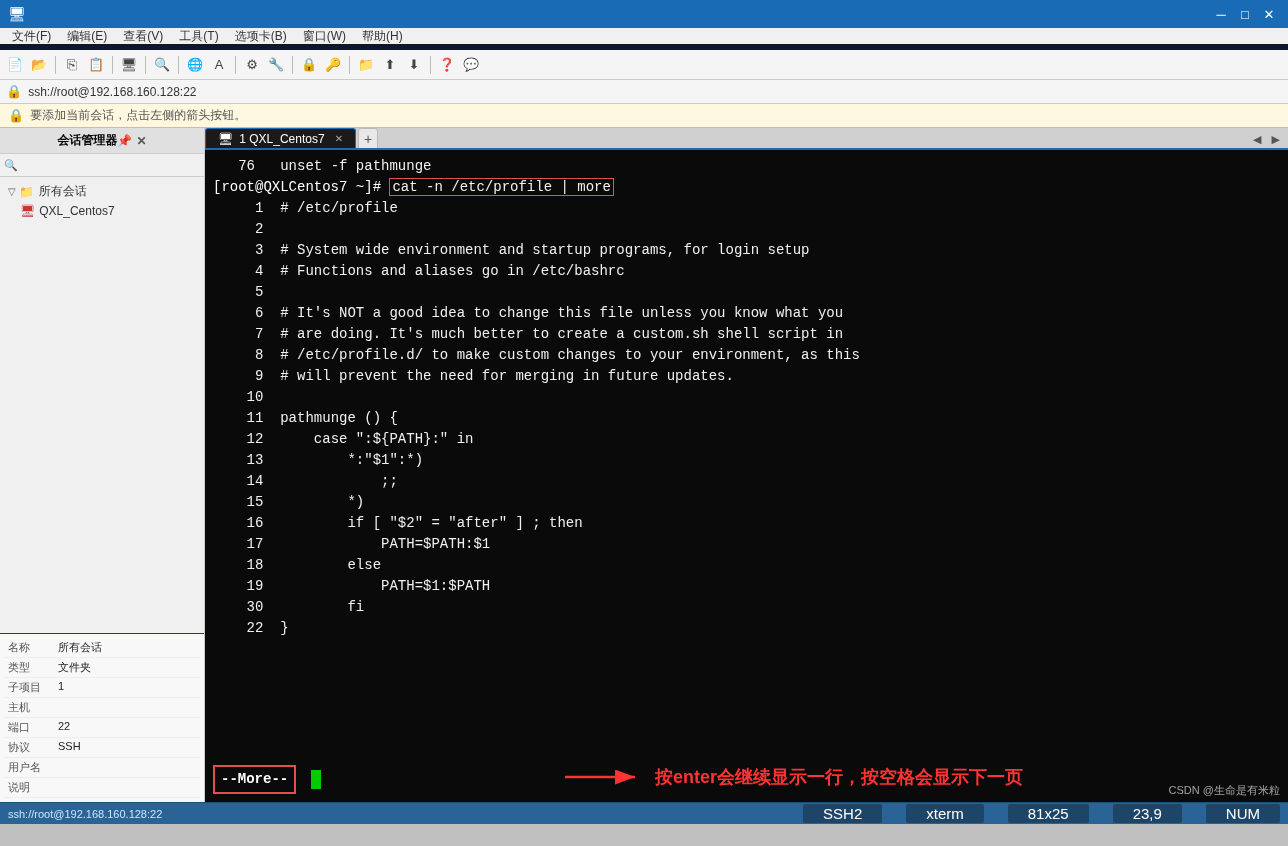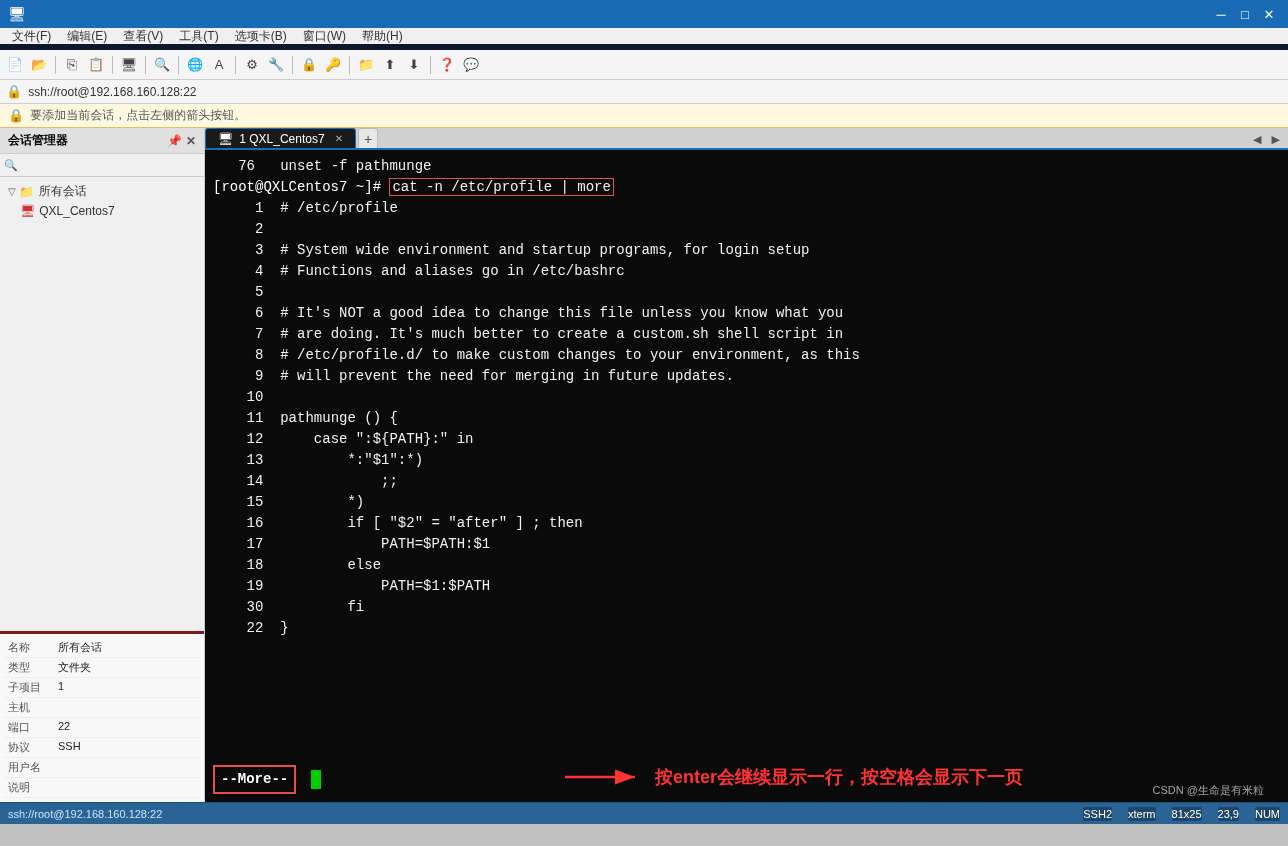--- a/index.html
+++ b/index.html
@@ -131,21 +131,21 @@
       flex-direction: column;
     }
     #sidebar-header {
       background: #e0e0e0;
       padding: 4px 8px;
       font-size: 12px;
       font-weight: bold;
       border-bottom: 1px solid #ccc;
       display: flex;
       align-items: center;
-      justify-content: space-between;
+      justify-content: center;
     }
     #sidebar-header-icons {
       display: flex;
       gap: 4px;
     }
     #sidebar-search {
       padding: 4px;
       border-bottom: 1px solid #ccc;
       display: flex;
       align-items: center;
@@ -174,21 +174,21 @@
     }
     .tree-item .expand { font-size: 10px; color: #666; }
     .tree-item .icon { font-size: 12px; }
     .tree-child {
       padding-left: 16px;
     }
 
     
     #props-panel {
       background: #f8f8f8;
-      border-top: 3px solid #7f1d1d;
+      border-top: 1px solid #7f1d1d;
       padding: 4px;
     }
     .prop-row {
       display: flex;
       font-size: 11px;
       border-bottom: 1px solid #eee;
       padding: 2px 4px;
     }
     .prop-key {
       width: 50px;
@@ -335,28 +335,29 @@
       border-top: 1px solid #1a4f78;
     }
     #statusbar .status-left { flex: 1; color: #cce5ff; }
     #statusbar .status-items {
       display: flex;
       gap: 16px;
       align-items: center;
     }
     .status-badge {
       background: rgba(0,0,0,0.3);
-      padding: 1px 0;
+      padding: 1px 20px;
       border-radius: 2px;
-      font-size: 11px;
+      font-size: 15px;
+      margin-left: 8px;
     }
     .watermark {
       position: absolute;
       bottom: 26px;
-      right: 24px;
+      right: 8px;
       color: rgba(200,200,200,0.8);
       font-size: 11px;
       font-family: 'Microsoft YaHei', sans-serif;
     }
 
     
     #terminal-wrapper {
       flex: 1;
       display: flex;
       flex-direction: column;

